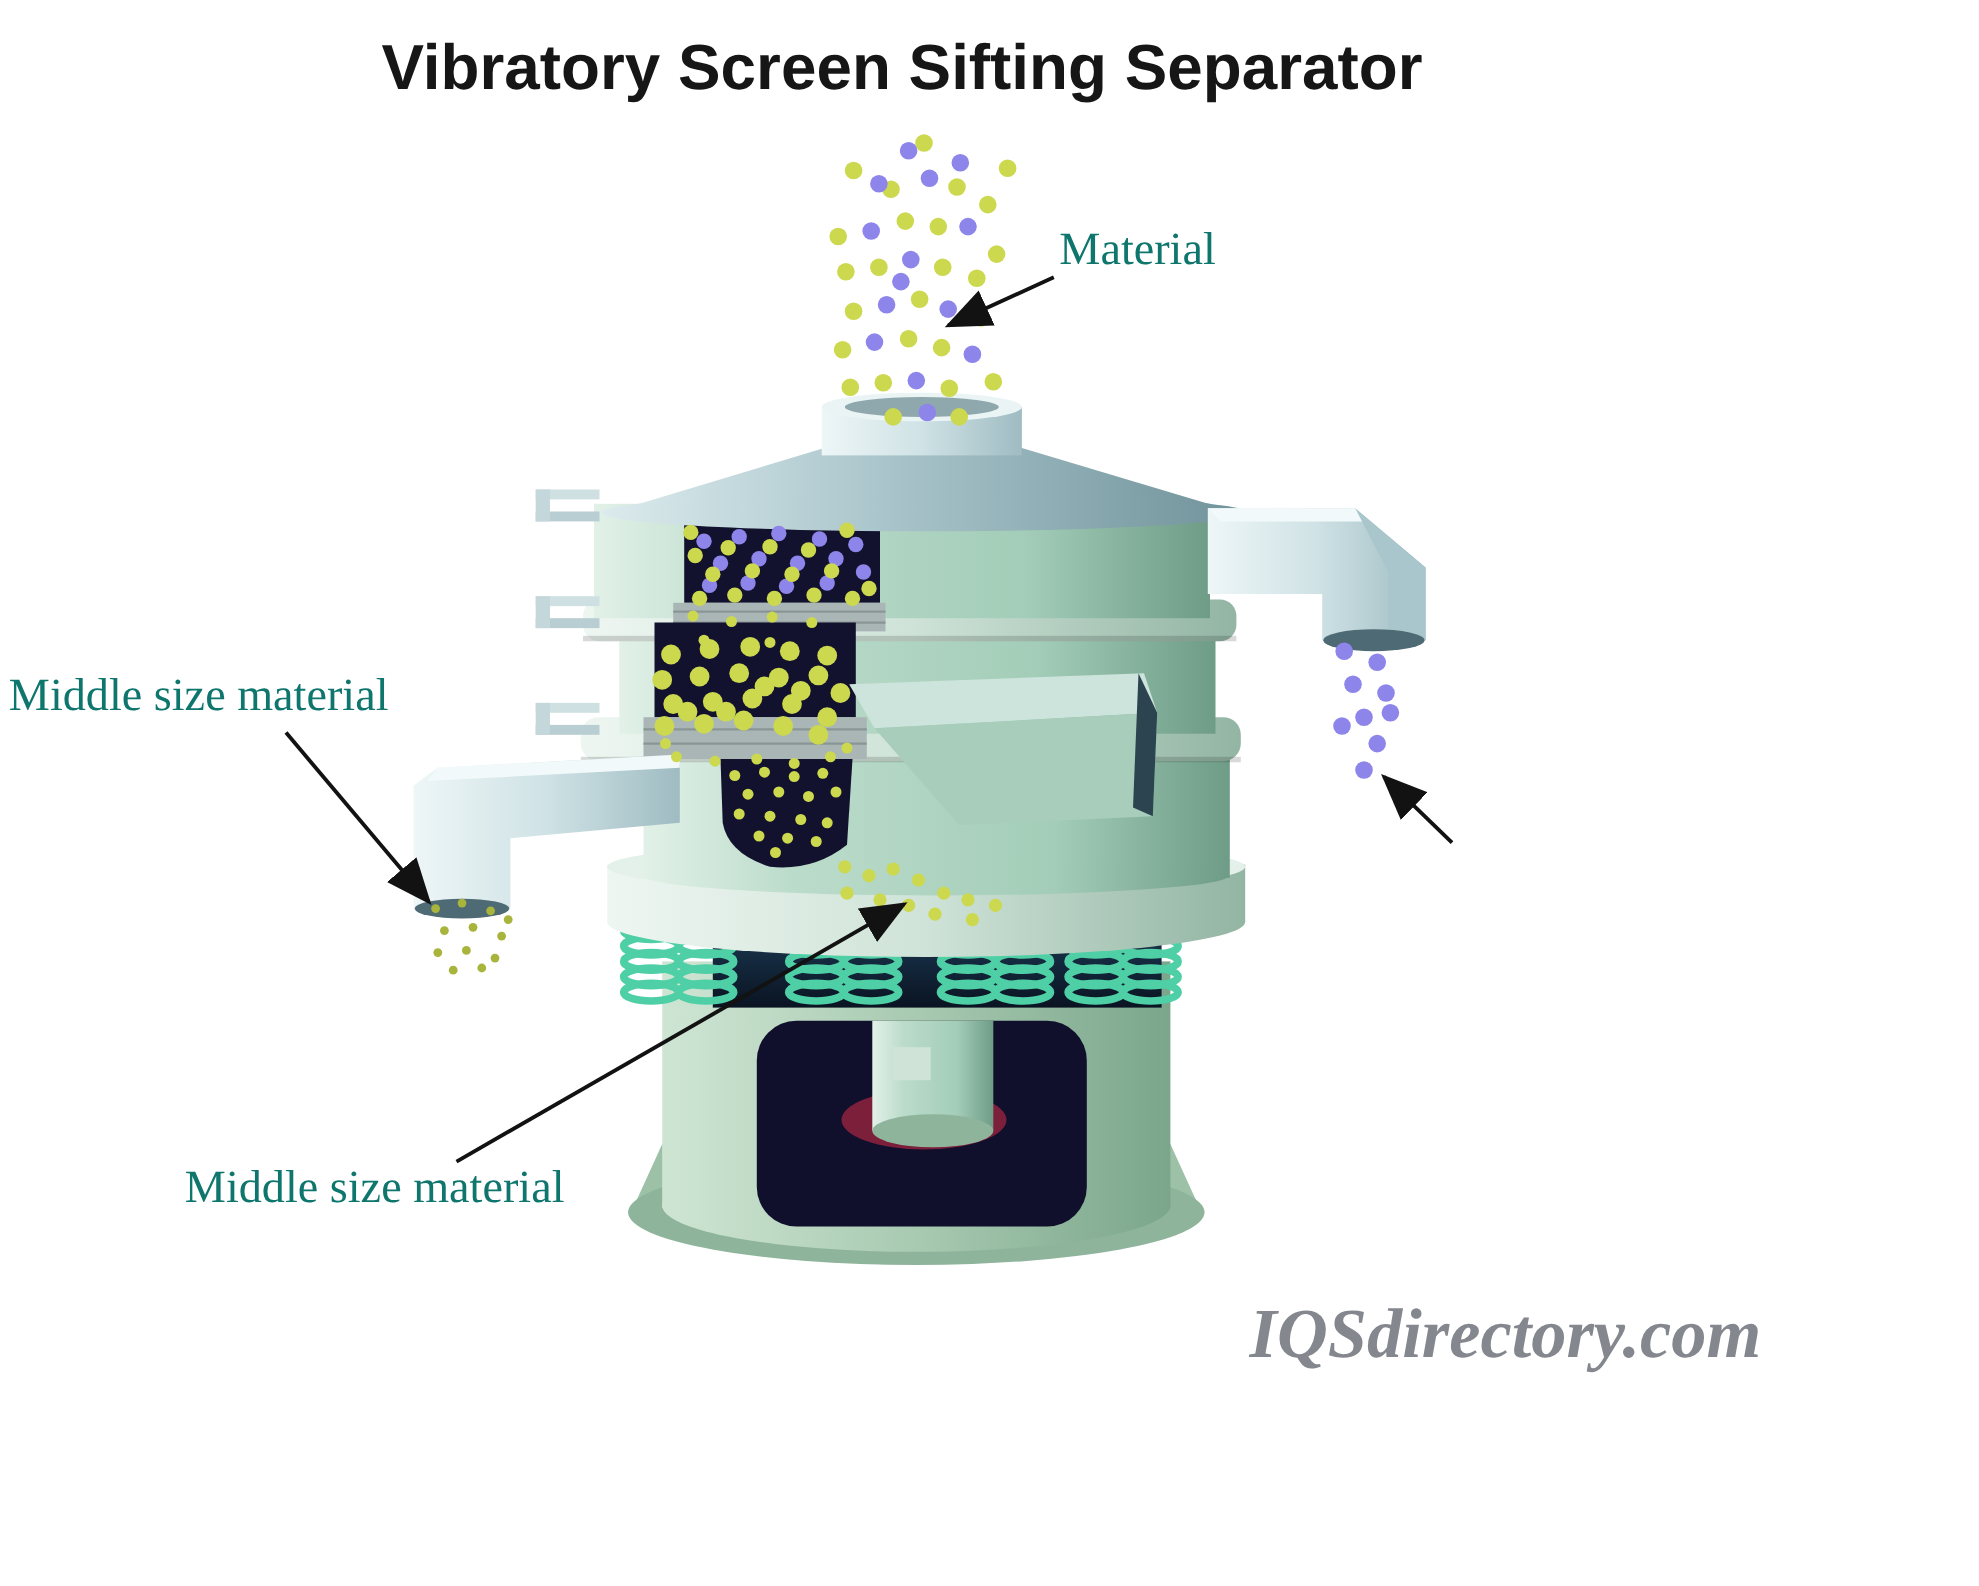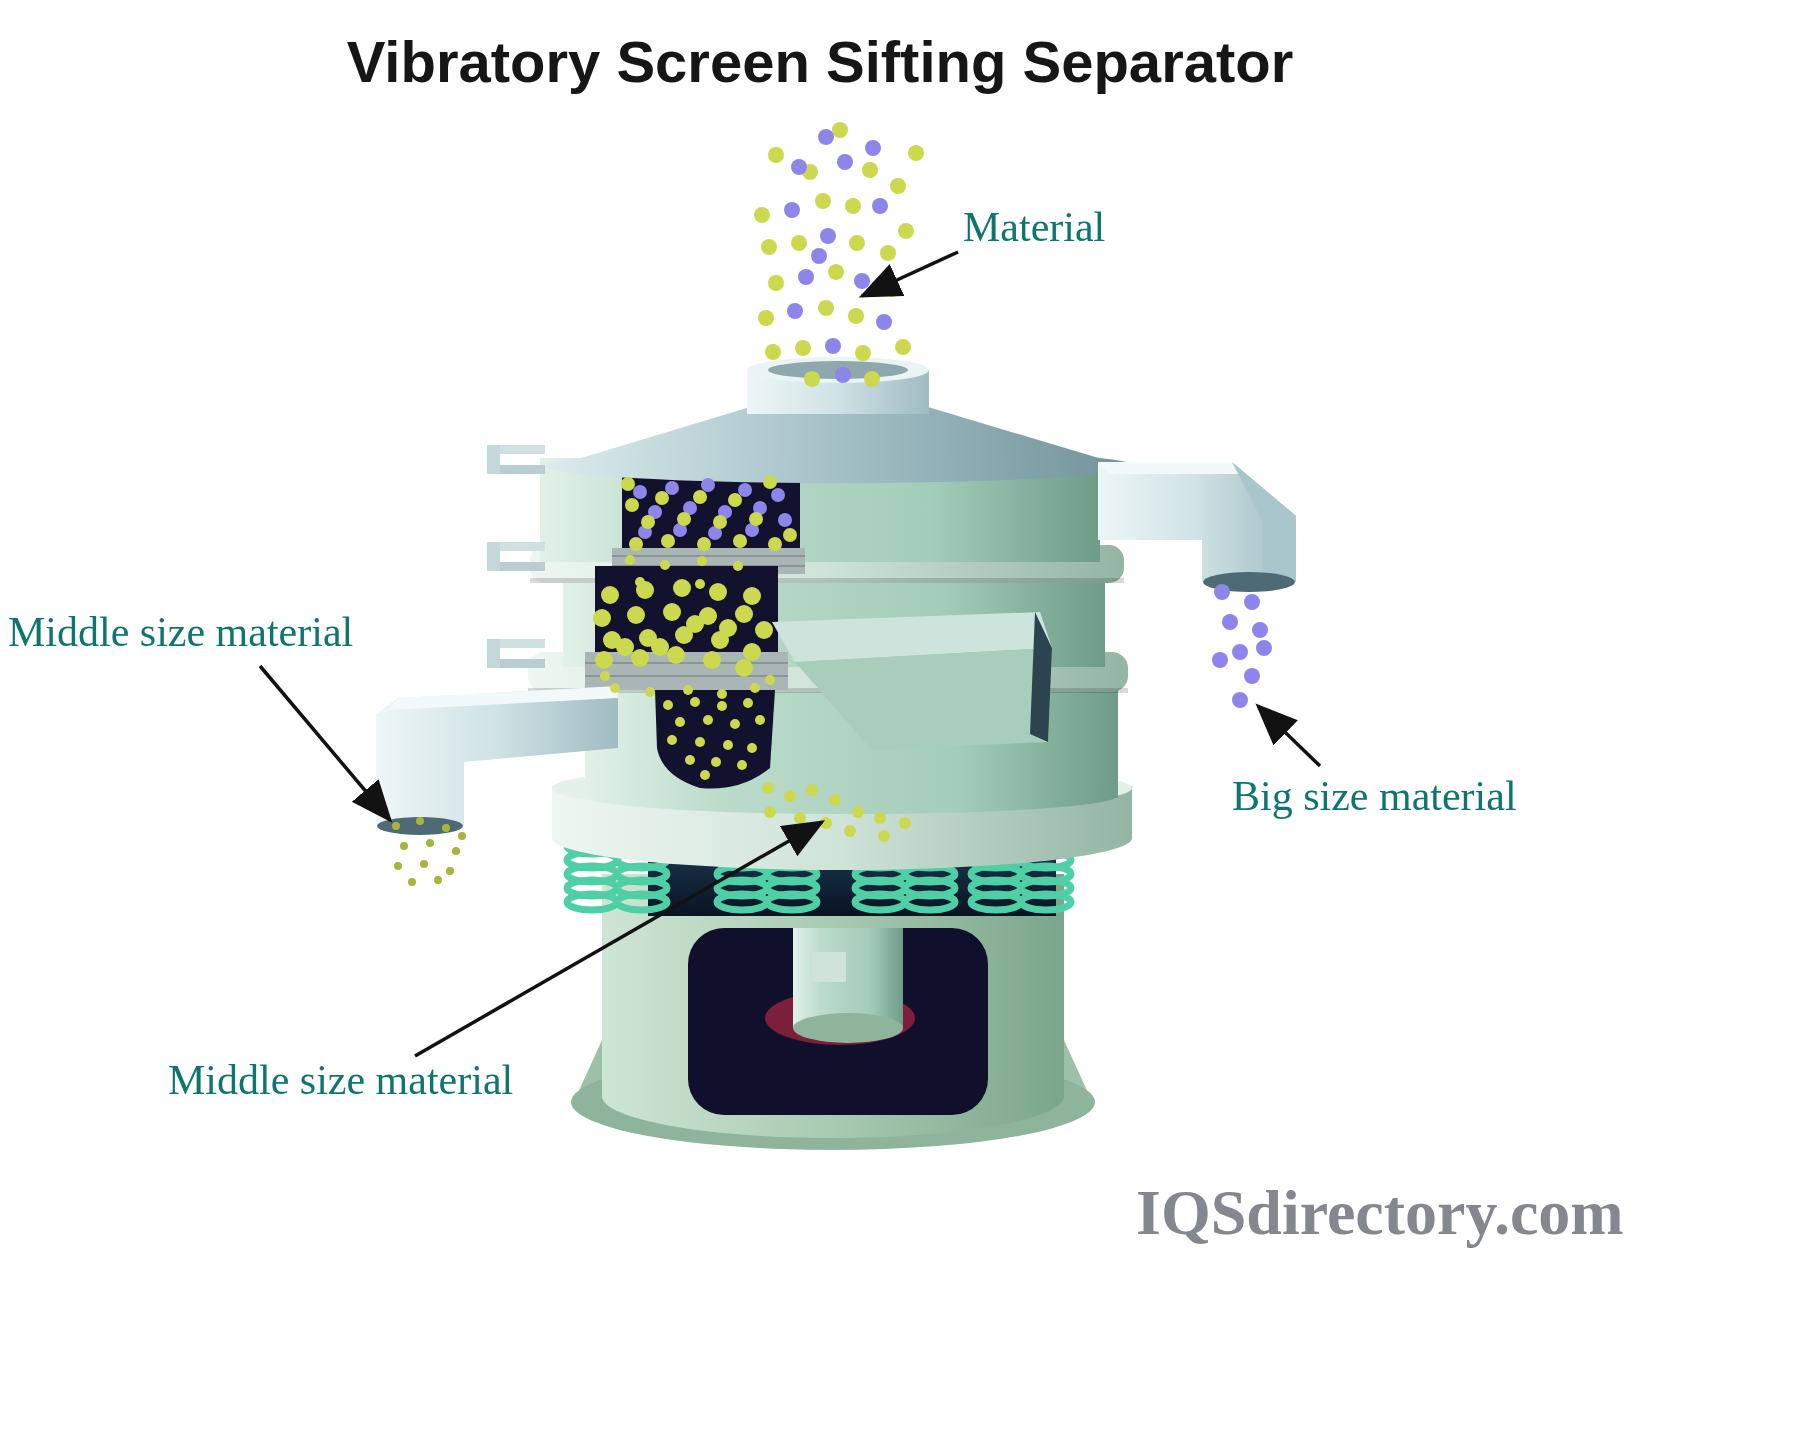--- a/index.html
+++ b/index.html
@@ -12,21 +12,21 @@
     font-family:"Liberation Sans",sans-serif;font-weight:800;
     font-size:58px;color:#161616;letter-spacing:0px;
   }
   .label{
     position:absolute;font-family:"Liberation Serif",serif;
     font-size:42px;color:#0f766e;white-space:nowrap;
   }
   .watermark{
     position:absolute;left:1136px;top:1176px;
     font-family:"Liberation Serif",serif;font-weight:700;
-    font-size:64px;color:#84888e;white-space:nowrap;
+    font-size:64px;color:#84888e;white-space:nowrap;font-style:italic;
   }
   svg{position:absolute;left:0;top:0;}
 </style>
 </head>
 <body>
 
 <div id="stage">
 
   <div class="title">Vibratory Screen Sifting Separator</div>
 
@@ -364,17 +364,16 @@
     <g stroke="#121212" stroke-width="3.5">
       <line x1="958" y1="252" x2="862" y2="296" marker-end="url(#ah)"></line>
       <line x1="260" y1="666" x2="390" y2="820" marker-end="url(#ah)"></line>
       <line x1="1320" y1="766" x2="1258" y2="706" marker-end="url(#ah)"></line>
       <line x1="415" y1="1056" x2="822" y2="822" marker-end="url(#ah)"></line>
     </g>
   </svg>
 
   <div class="label" style="left:963px;top:203px">Material</div>
   <div class="label" style="left:8px;top:608px">Middle size material</div>
-  <div class="label" style="left:1232px;top:772px">Big size material</div>
   <div class="label" style="left:168px;top:1056px">Middle size material</div>
 
   <div class="watermark">IQSdirectory.com</div>
 </div>
 
 </body></html>

